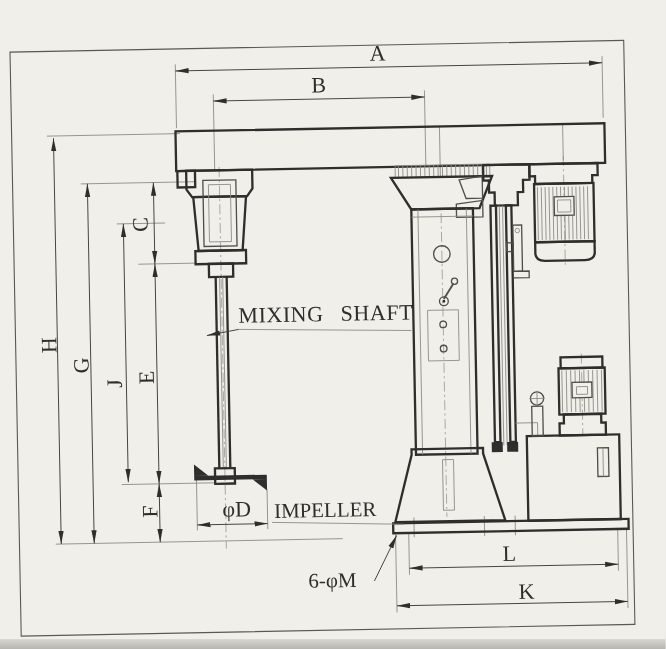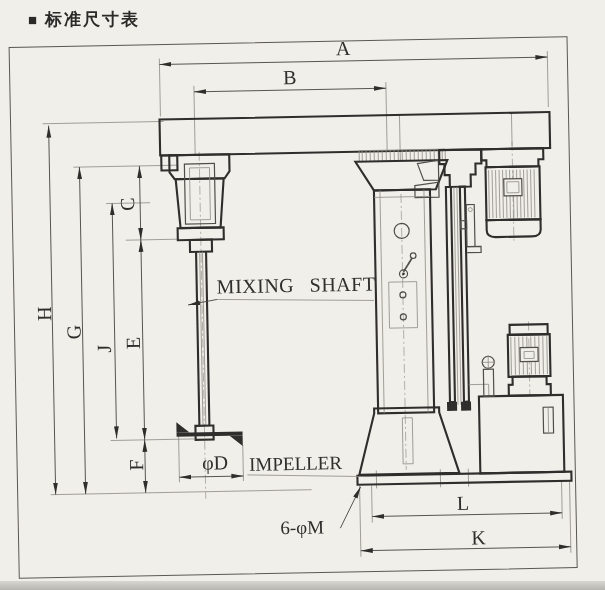--- a/index.html
+++ b/index.html
@@ -23,23 +23,20 @@
   .lbl{font-family:"Liberation Serif","DejaVu Serif",serif;font-size:20px;fill:#2f2e2c;}
   .lbl-wide{font-family:"Liberation Serif","DejaVu Serif",serif;font-size:20px;fill:#2f2e2c;
             letter-spacing:0.5px;word-spacing:10px;}
   .lbl-s{font-family:"Liberation Serif","DejaVu Serif",serif;font-size:19px;fill:#2f2e2c;}
 </style>
 </head>
 <body>
 
 <div class="sheet">
 
-  <div class="page-title">
-    <span class="bullet">■</span><span>标准尺寸表</span>
-  </div>
 
   <svg width="605" height="590" viewBox="0 0 605 590">
     <defs>
       <marker id="ae" orient="auto" markerUnits="userSpaceOnUse" markerWidth="14" markerHeight="10" refX="12" refY="3">
         <path d="M0,0.6 L12,3 L0,5.4 Z" fill="#2f2e2c"></path>
       </marker>
       <marker id="as" orient="auto-start-reverse" markerUnits="userSpaceOnUse" markerWidth="14" markerHeight="10" refX="12" refY="3">
         <path d="M0,0.6 L12,3 L0,5.4 Z" fill="#2f2e2c"></path>
       </marker>
     </defs>

